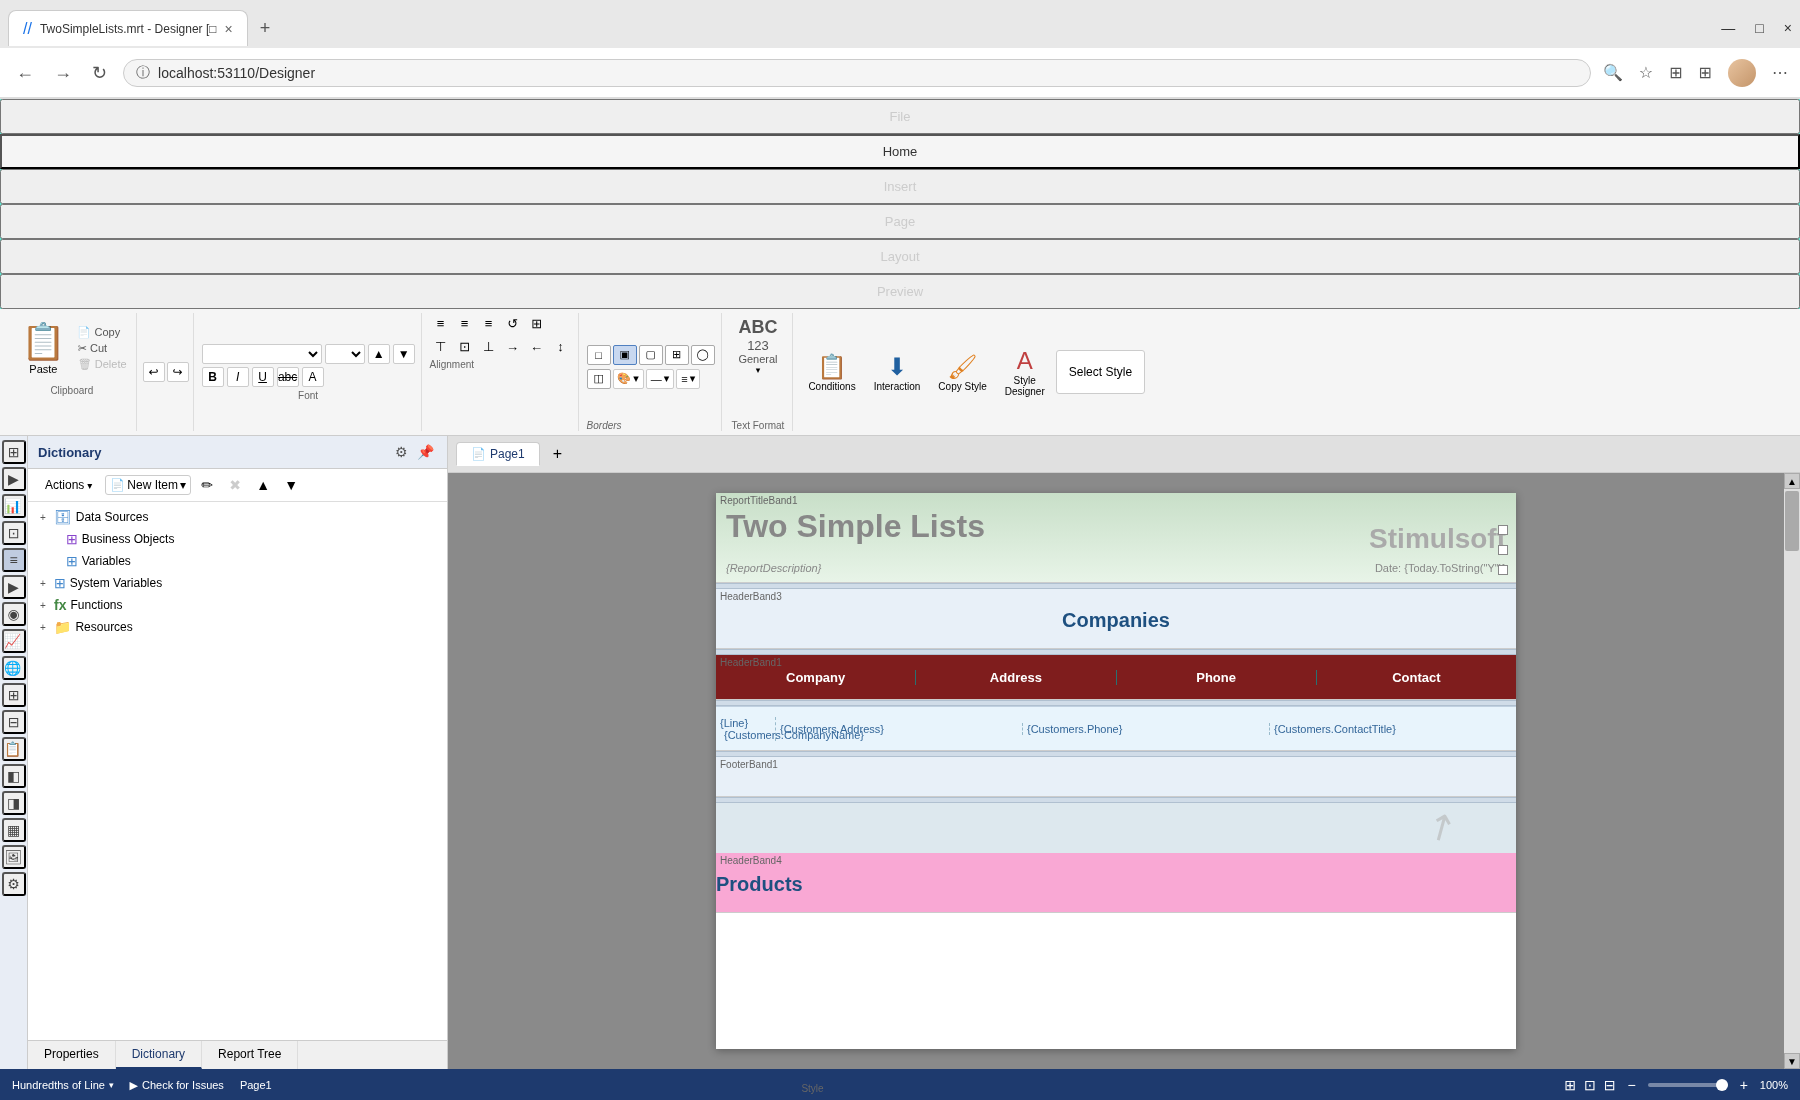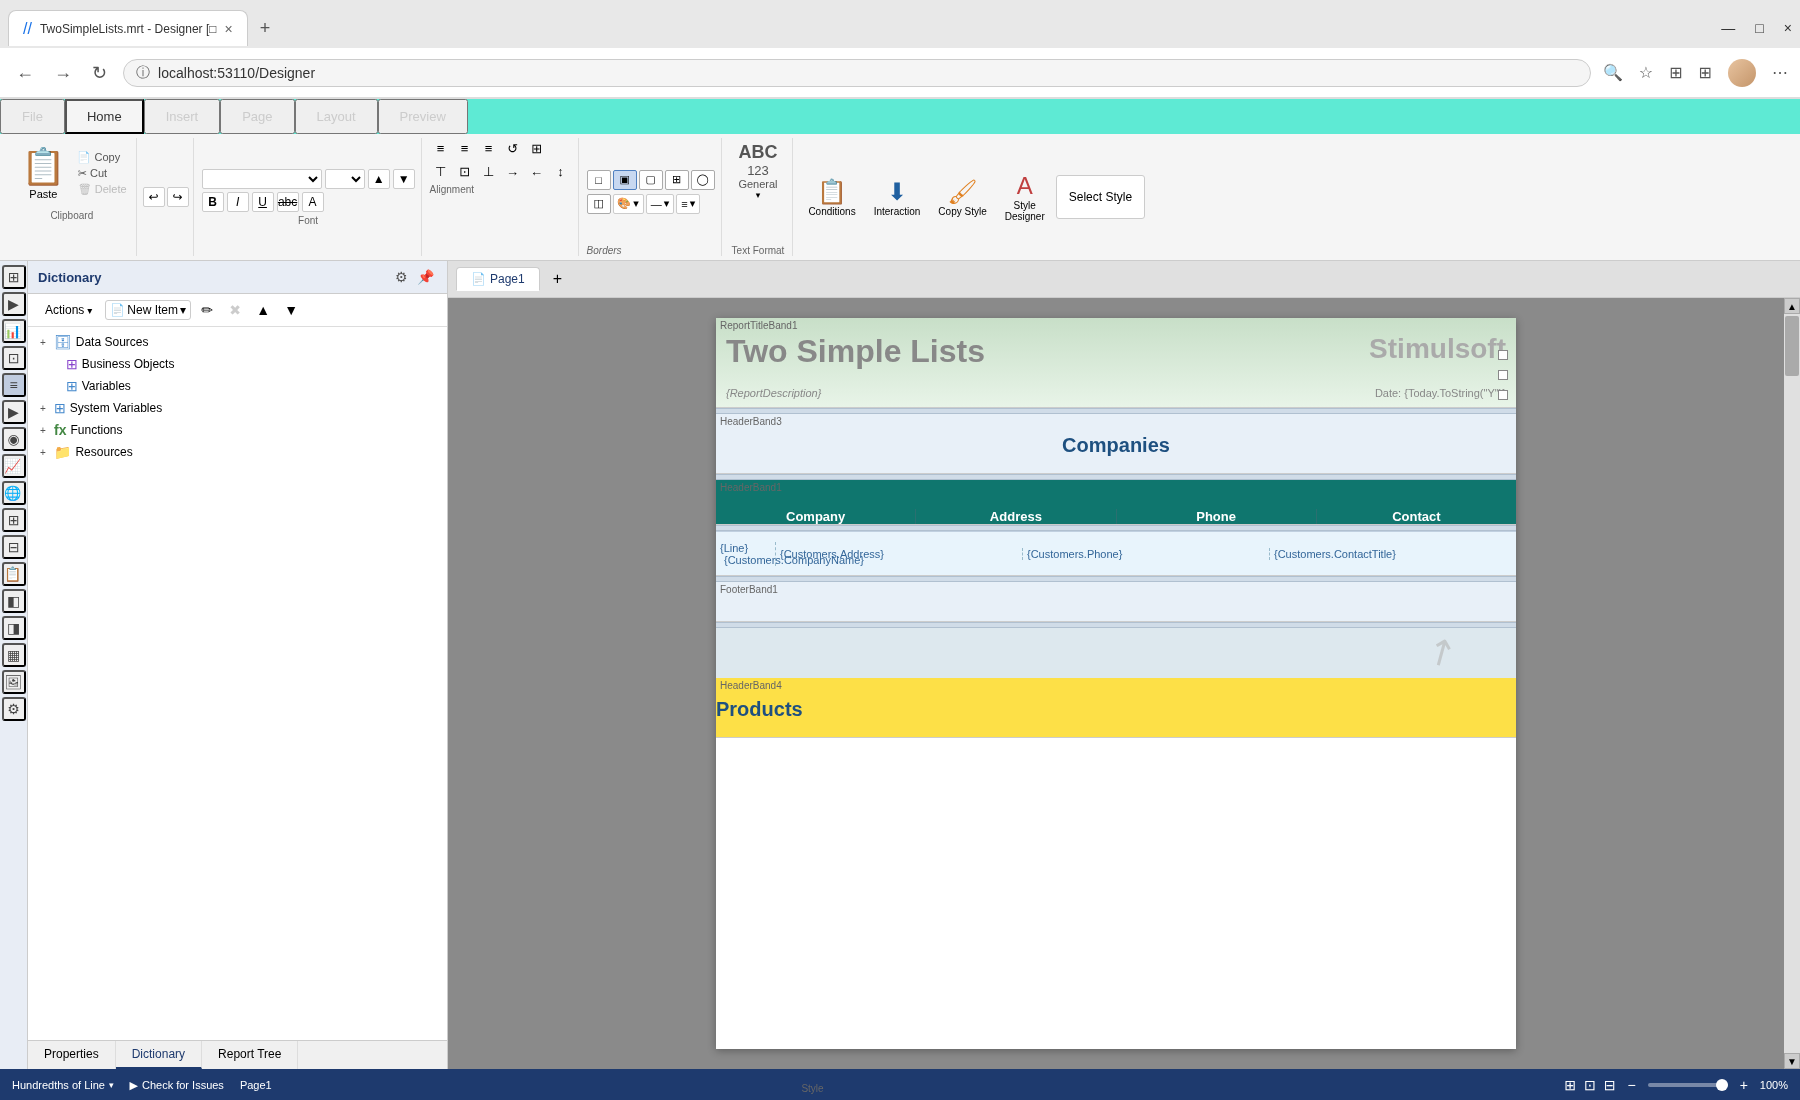--- a/index.html
+++ b/index.html
@@ -24,21 +24,21 @@
     .address-text { flex: 1; font-size: 14px; color: #333; }
     .nav-actions { display: flex; gap: 16px; align-items: center; }
     .nav-action-icon { font-size: 16px; color: #555; cursor: pointer; }
     .avatar { width: 28px; height: 28px; border-radius: 50%; background: linear-gradient(135deg, #e8c4a0, #c4956a); }
 
     
     .app { display: flex; flex-direction: column; height: calc(1100px - 98px); }
 
     
     .ribbon { background: #f5f5f5; border-bottom: 1px solid #ccc; }
-    .ribbon-tabs { display: flex; background: #5eead4; }
+    .ribbon-tabs { display: flex; background: #5eead4; flex-direction: column; }
     .ribbon-tab { padding: 8px 20px; color: #ccc; cursor: pointer; font-size: 13px; }
     .ribbon-tab.active { background: #f5f5f5; color: #333; font-weight: 500; }
 
     .ribbon-content { display: flex; align-items: stretch; padding: 4px 8px; gap: 2px; min-height: 80px; }
     .paste-btn { display: flex; flex-direction: column; align-items: center; cursor: pointer; padding: 2px 6px; border: 1px solid transparent; border-radius: 3px; flex: 1; }
     .clipboard-sub { display: flex; flex-direction: column; gap: 1px; margin-left: 2px; }
     .clip-sub-btn { display: flex; align-items: center; gap: 3px; cursor: pointer; padding: 1px 3px; font-size: 11px; color: #555; border-radius: 2px; }
     .clip-sub-btn.disabled { color: #bbb; }
     .clipboard-row { display: flex; align-items: center; height: 70px; }
     .group-label-row { text-align: center; font-size: 10px; color: #666; padding: 2px 0; border-top: none; }
@@ -113,39 +113,39 @@
     
     .band { position: relative; border-bottom: 1px solid #ccc; }
     .band-label { position: absolute; top: 2px; left: 4px; font-size: 10px; color: #666; z-index: 10; background: transparent; pointer-events: none; }
     .grid-bg { background-image: 
       linear-gradient(rgba(150,180,220,0.3) 1px, transparent 1px),
       linear-gradient(90deg, rgba(150,180,220,0.3) 1px, transparent 1px);
       background-size: 10px 10px; }
 
     .title-band { height: 90px; background: linear-gradient(to bottom, #c8dfc8, #e8f4e8); position: relative; }
     .title-text { position: absolute; left: 10px; top: 15px; font-size: 32px; font-weight: bold; color: #888; }
-    .stimulsoft-text { position: absolute; right: 10px; top: 15px; font-size: 28px; font-weight: bold; color: #aaa; }
+    .stimulsoft-text { position: absolute; right: 10px; top: 30px; font-size: 28px; font-weight: bold; color: #aaa; }
     .report-desc { position: absolute; left: 10px; bottom: 8px; font-size: 11px; color: #888; font-style: italic; }
     .date-text { position: absolute; right: 10px; bottom: 8px; font-size: 11px; color: #888; }
 
     .header-band3 { height: 60px; background: #e8f0f8; position: relative; }
     .companies-header { text-align: center; padding-top: 20px; font-size: 20px; font-weight: bold; color: #1e5080; }
-    .col-header-row { display: flex; background: #0f766e; height: 44px; align-items: flex-end; }
+    .col-header-row { display: flex; background: #7f1d1d; height: 44px; align-items: center; }
     .col-header { flex: 1; text-align: center; color: white; font-weight: bold; font-size: 13px; border-right: 1px solid #2a7070; padding: 0 4px; }
     .col-header:last-child { border-right: none; }
 
     .data-band { position: relative; background: #e8f0f8; }
     .data-band-label { font-size: 10px; color: #666; padding: 2px 4px; }
     .data-row { display: flex; background: #e8f4fc; height: 44px; align-items: center; border-top: 1px solid #c0d0e0; }
     .data-cell { flex: 1; padding: 0 4px; font-size: 11px; color: #336699; border-right: 1px dashed #99bbcc; }
     .data-cell:last-child { border-right: none; }
 
     .footer-band { height: 40px; background: #e8f0f8; position: relative; }
 
-    .header-band4 { height: 60px; background: #fde047; position: relative; }
+    .header-band4 { height: 60px; background: #f9a8d4; position: relative; }
     .products-header { text-align: left; padding-top: 20px; font-size: 20px; font-weight: bold; color: #1e5080; }
 
     
     .status-bar { display: flex; align-items: center; background: #1e3a6e; color: white; padding: 4px 12px; font-size: 11px; gap: 16px; height: 32px; }
     .status-item { display: flex; align-items: center; gap: 4px; }
     .status-dropdown { display: flex; align-items: center; gap: 4px; cursor: pointer; }
     .status-dropdown-arrow { font-size: 9px; }
     .status-right { margin-left: auto; display: flex; align-items: center; gap: 8px; }
     .zoom-btn { background: none; border: none; color: white; cursor: pointer; font-size: 14px; padding: 0 4px; }
     .zoom-slider { width: 80px; height: 4px; background: rgba(255,255,255,0.4); border-radius: 2px; position: relative; }

